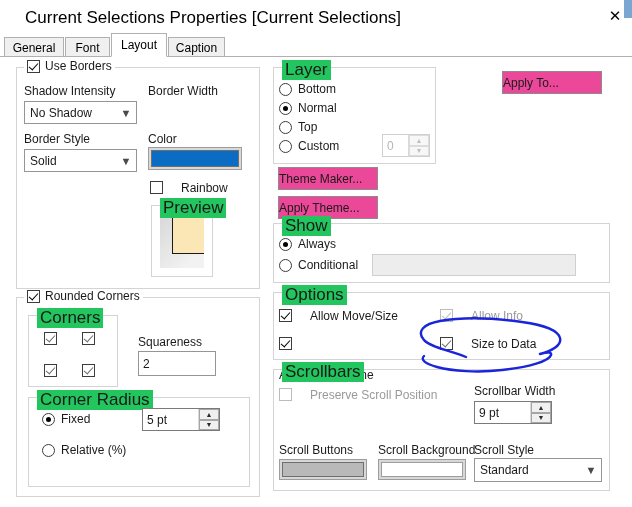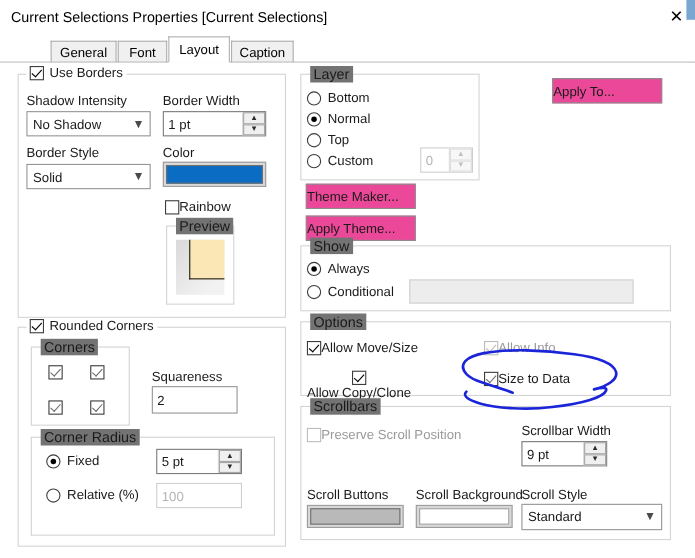--- a/index.html
+++ b/index.html
@@ -11,60 +11,60 @@
     color:#000000;
     overflow:hidden;
     position:relative;
   }
   
   .titlebar{
     position:absolute;left:0;top:0;width:632px;height:33px;
     background:#ffffff;
   }
   .title-text{
-    position:absolute;left:10px;top:8px;
-    font-size:13px;color:#000;white-space:nowrap;
+    position:absolute;left:25px;top:8px;
+    font-size:17px;color:#000;white-space:nowrap;
   }
   .close-btn{
     position:absolute;left:598px;top:0;width:34px;height:30px;
     display:flex;align-items:center;justify-content:center;
     color:#000;font-size:15px;line-height:1;
   }
   
   .tabstrip{
     position:absolute;left:0;top:33px;width:632px;height:24px;
     background:#ffffff;
   }
   .tabstrip:after{
     content:"";position:absolute;left:0;bottom:0;width:632px;height:1px;
     background:#b0b0b0;
   }
   .tab{
     position:absolute;bottom:0;height:20px;
     background:#f0f0f0;border:1px solid #b0b0b0;border-bottom:none;
     display:flex;align-items:center;justify-content:center;
-    padding:0 8px;font-size:12px;color:#000;box-sizing:border-box;margin-left:42px;
+    padding:0 8px;font-size:12px;color:#000;box-sizing:border-box;
   }
   .tab.active{
     background:#ffffff;height:24px;z-index:3;
     border-bottom:1px solid #ffffff;
   }
   
   .body{
     position:absolute;left:0;top:57px;width:632px;height:450px;
     background:#ffffff;
   }
   
   .group{
     position:absolute;box-sizing:border-box;
     border:1px solid #d4d4d4;
   }
   .group > .gtitle{
-    position:absolute;top:-8px;left:8px;background:#737373;
-    padding:0 3px;font-size:13px;color:#1a1a1a;white-space:nowrap;
+    position:absolute;top:-8px;left:8px;background:#22c55e;
+    padding:0 3px;font-size:17px;color:#1a1a1a;white-space:nowrap;
   }
   .group > .gtitle-cb{
     position:absolute;top:-9px;left:7px;background:#ffffff;
     padding:0 3px;font-size:12px;color:#1a1a1a;white-space:nowrap;
     display:flex;align-items:center;gap:5px;
   }
   
   .lbl{position:absolute;font-size:12px;color:#1a1a1a;white-space:nowrap;}
   
   .cb{
@@ -73,21 +73,21 @@
     display:inline-block;position:relative;flex:none;
   }
   .cb.checked:after{
     content:"";position:absolute;left:3px;top:0px;
     width:4px;height:8px;border:solid #000;border-width:0 1.6px 1.6px 0;
     transform:rotate(42deg);
   }
   .cb.dim{border-color:#bcbcbc;}
   .cb.dim.checked:after{border-color:#bcbcbc;}
   .cb.soft.checked:after{border-color:#6b6b6b;}
-  .cbrow{position:absolute;display:flex;align-items:center;gap:0;font-size:12px;color:#1a1a1a;white-space:nowrap;}
+  .cbrow{position:absolute;display:flex;gap:18px;font-size:12px;color:#1a1a1a;white-space:nowrap;}
   .cbrow.dim{color:#9a9a9a;}
   
   .rd{
     width:13px;height:13px;box-sizing:border-box;border-radius:50%;
     border:1px solid #3c3c3c;background:#ffffff;position:relative;flex:none;
   }
   .rd.sel:after{
     content:"";position:absolute;left:3px;top:3px;width:5px;height:5px;
     border-radius:50%;background:#000;
   }
@@ -203,27 +203,20 @@
     </div>
   </div>
 
   <div class="lbl" style="left:24px;top:27px;">Shadow Intensity</div>
   <div class="combo" style="left:24px;top:44px;width:113px;height:23px;">
     <span class="cval">No Shadow</span>
     <span class="chev">▼</span>
   </div>
 
   <div class="lbl" style="left:148px;top:27px;">Border Width</div>
-  <div class="spin" style="left:148px;top:44px;width:94px;height:23px;">
-    <span class="sval">1 pt</span>
-    <span class="sbtns">
-      <span class="sb">▲</span>
-      <span class="sb">▼</span>
-    </span>
-  </div>
 
   <div class="lbl" style="left:24px;top:75px;">Border Style</div>
   <div class="combo" style="left:24px;top:92px;width:113px;height:23px;">
     <span class="cval">Solid</span>
     <span class="chev">▼</span>
   </div>
 
   <div class="lbl" style="left:148px;top:75px;text-align:center;">Color</div>
   <div class="swatch" id="colorSwatch" style="left:148px;top:90px;width:94px;height:23px;">
     <span style="background: rgb(11, 108, 196);"></span>
@@ -271,23 +264,20 @@
   <div class="spin" style="left:142px;top:351px;width:78px;height:23px;">
     <span class="sval">5 pt</span>
     <span class="sbtns">
       <span class="sb">▲</span>
       <span class="sb">▼</span>
     </span>
   </div>
   <div class="rdrow" style="left:42px;top:386px;">
     <span class="rd"></span>
     <span>Relative (%)</span>
-  </div>
-  <div class="tbox dim" style="left:142px;top:382px;width:78px;height:23px;">
-    <span class="tval">100</span>
   </div>
 
   <div class="group" style="left:273px;top:10px;width:163px;height:97px;">
     <div class="gtitle">Layer</div>
   </div>
   <div class="rdrow" style="left:279px;top:25px;">
     <span class="rd"></span>
     <span>Bottom</span>
   </div>
   <div class="rdrow" style="left:279px;top:44px;">

